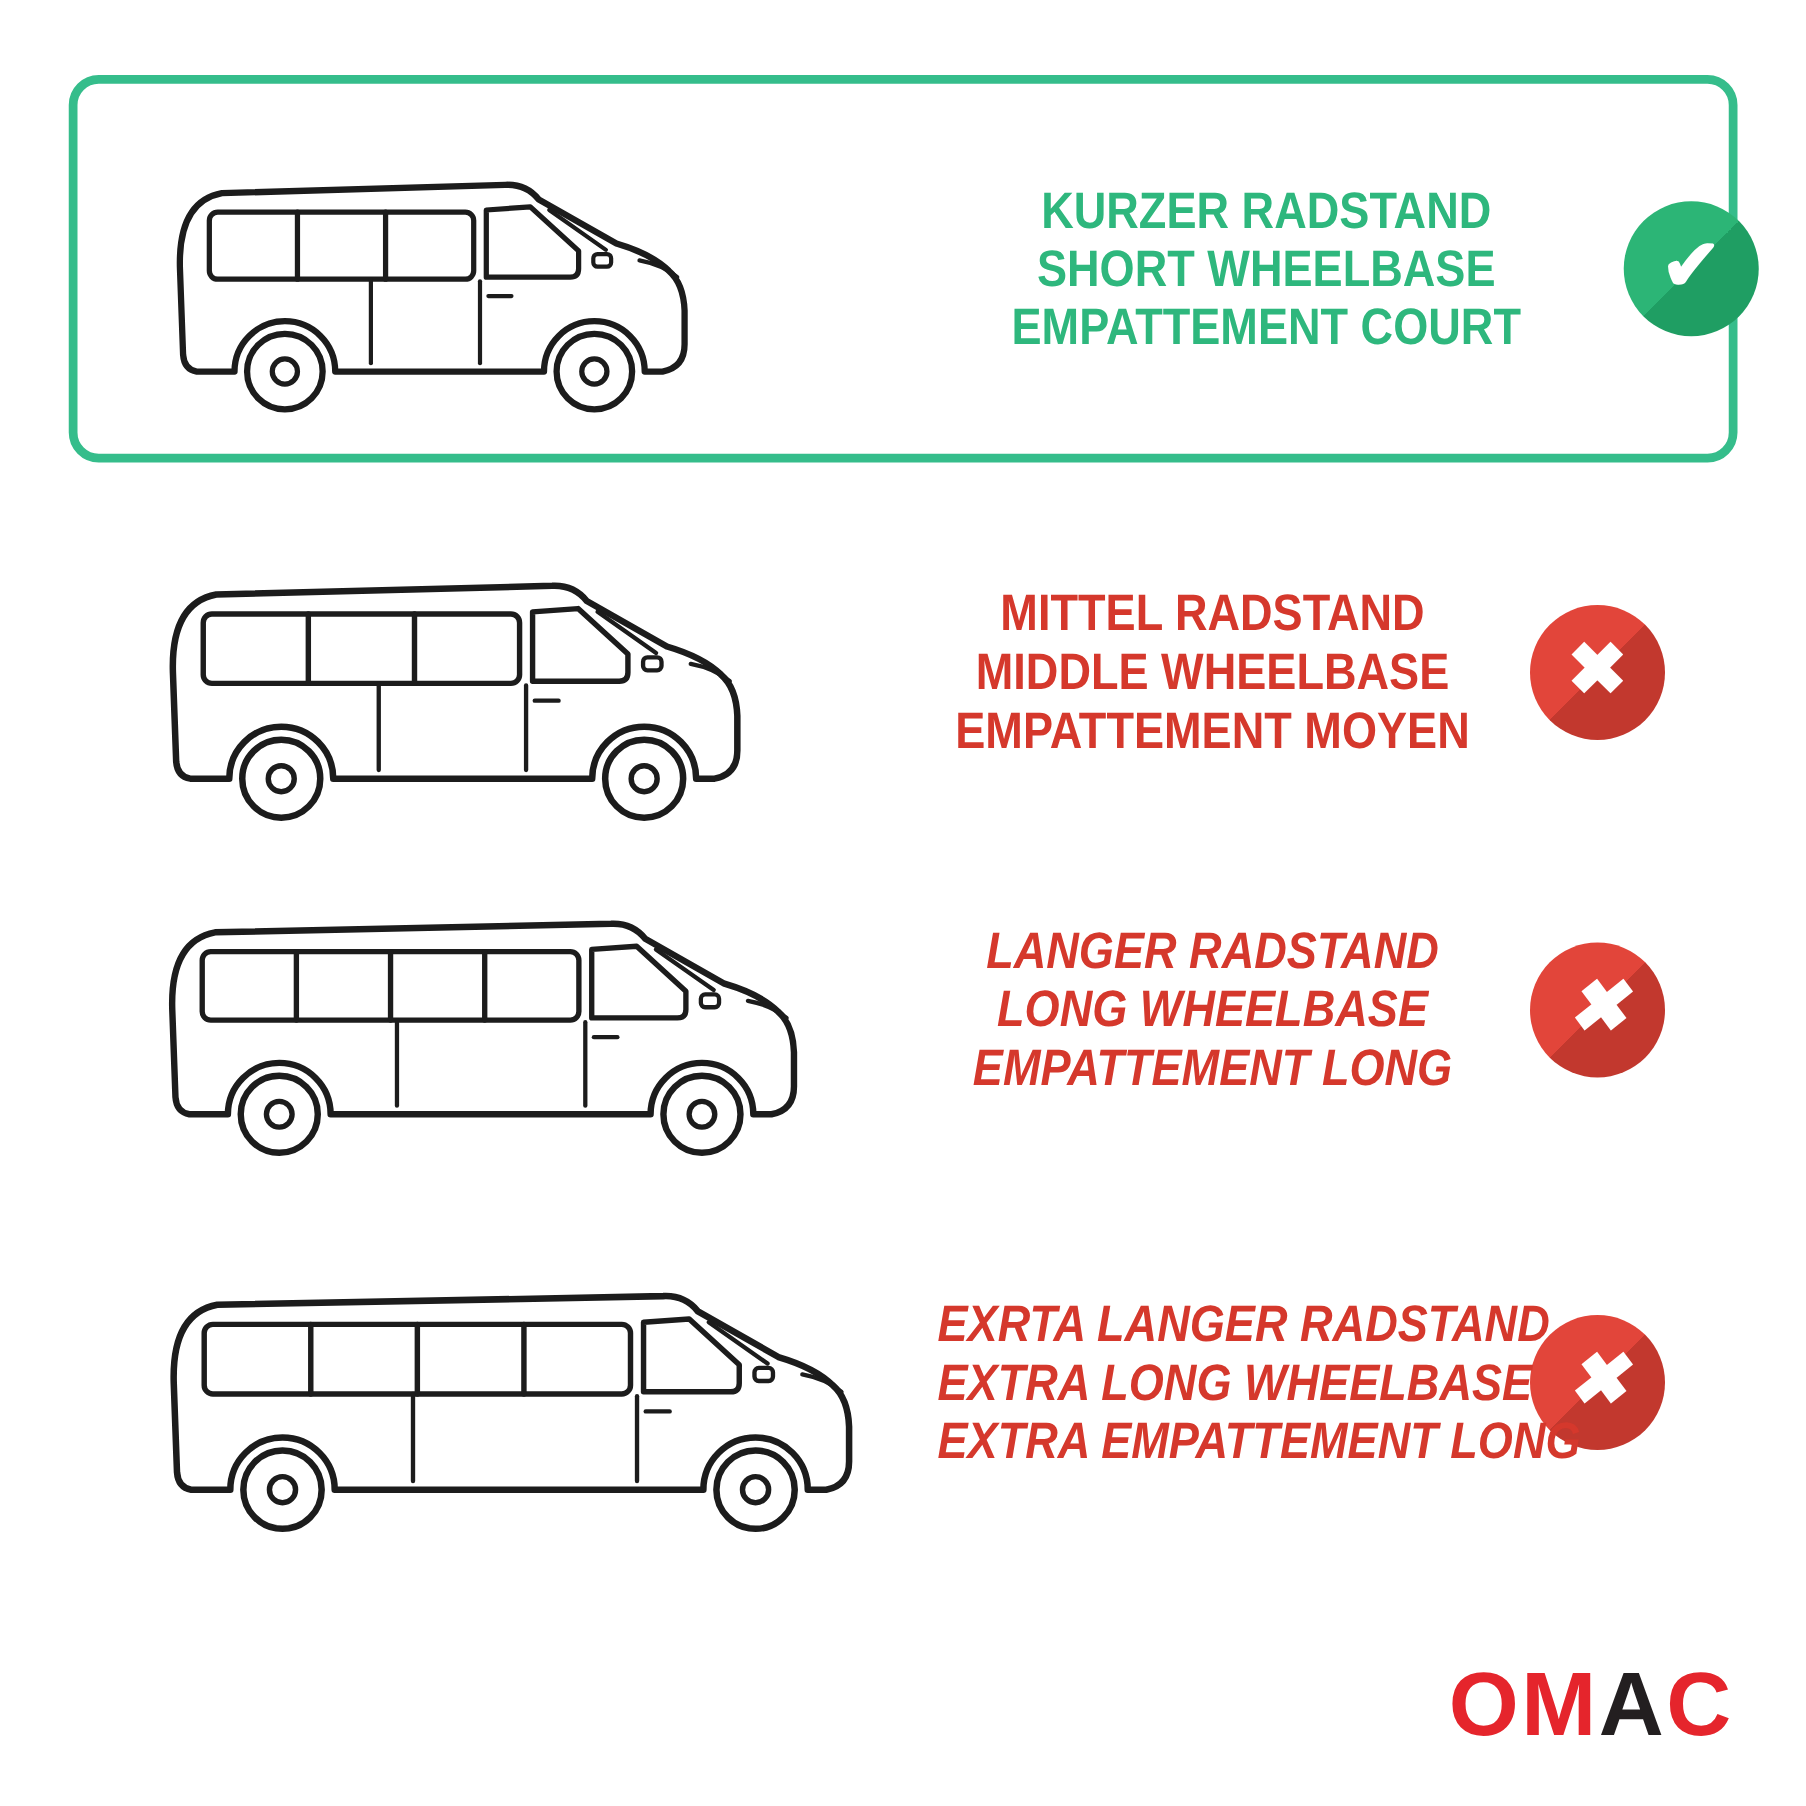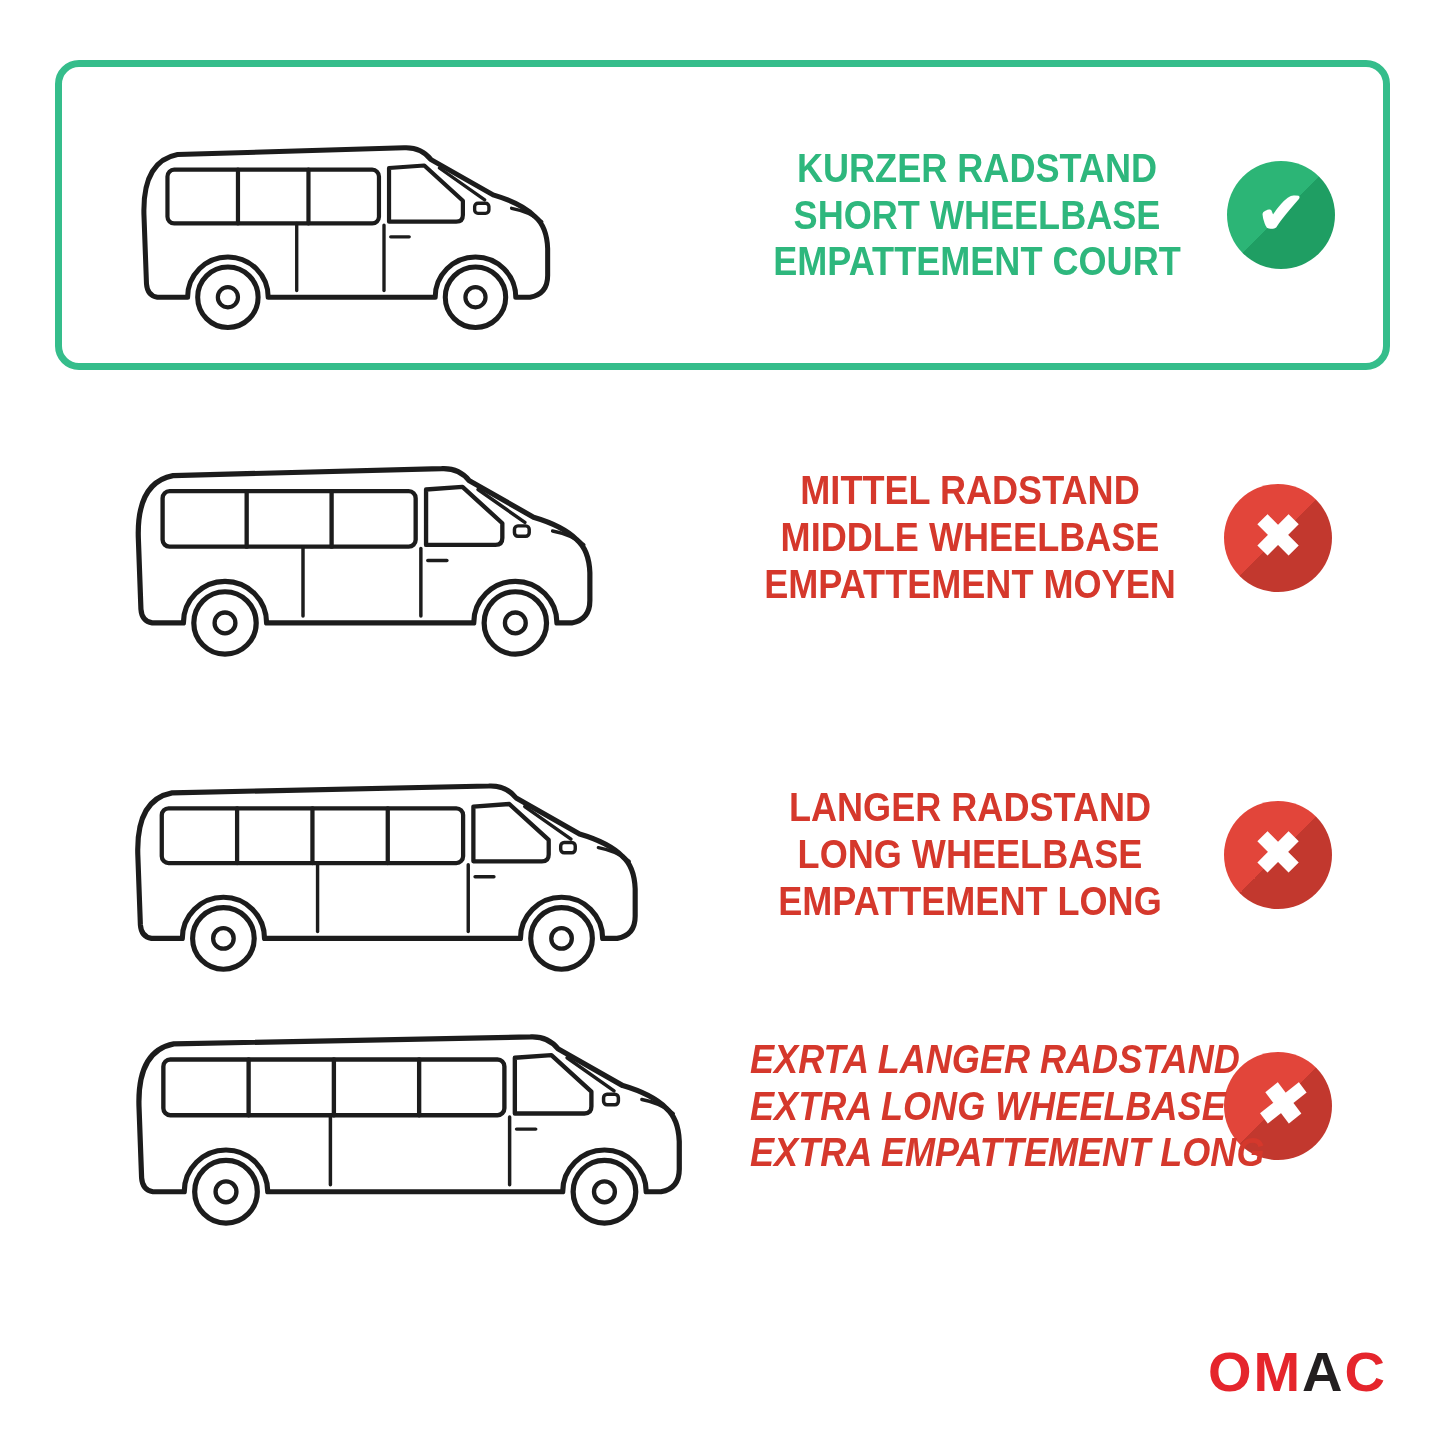--- a/index.html
+++ b/index.html
@@ -22,23 +22,23 @@
     right: 55px;
     display: flex;
     align-items: center;
     padding-left: 40px;
     box-sizing: border-box;
   }
   .row.highlight {
     border: 7px solid #35bd8b;
     border-radius: 24px;
   }
-  .row-1 { top: 60px;  height: 310px; }
+  .row-1 { top: 60px;  height: 310px; gap: 36px; }
   .row-2 { top: 405px; height: 265px; }
-  .row-3 { top: 722px; height: 265px; }
+  .row-3 { top: 675px; height: 265px; font-style: italic; }
   .row-4 { top: 962px; height: 288px; font-style: italic; }
 
   .van-wrap {
     width: 625px;
     flex: none;
     display: flex;
     align-items: center;
     justify-content: flex-start;
   }
   .van-wrap svg { display: block; }
@@ -77,21 +77,21 @@
     font-size: 58px;
     font-weight: bold;
     line-height: 1;
     transform: translateY(-2px);
   }
 
   .logo {
     position: absolute;
     right: 58px;
     bottom: 45px;
-    font-size: 56px;
+    font-size: 72px;
     font-weight: bold;
     letter-spacing: 2px;
     line-height: 1;
     user-select: none;
   }
   .logo .seg-red  { color: #e5252c; }
   .logo .seg-dark { color: #231f20; }
 
   .van-stroke {
     fill: none;

